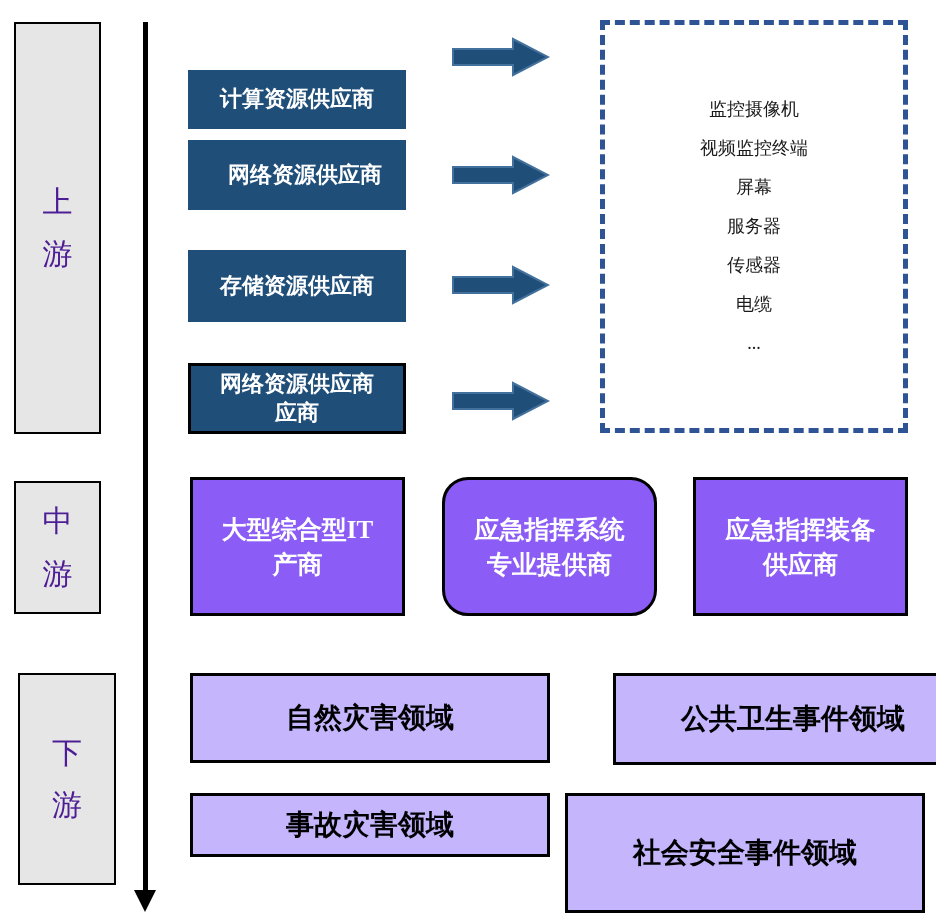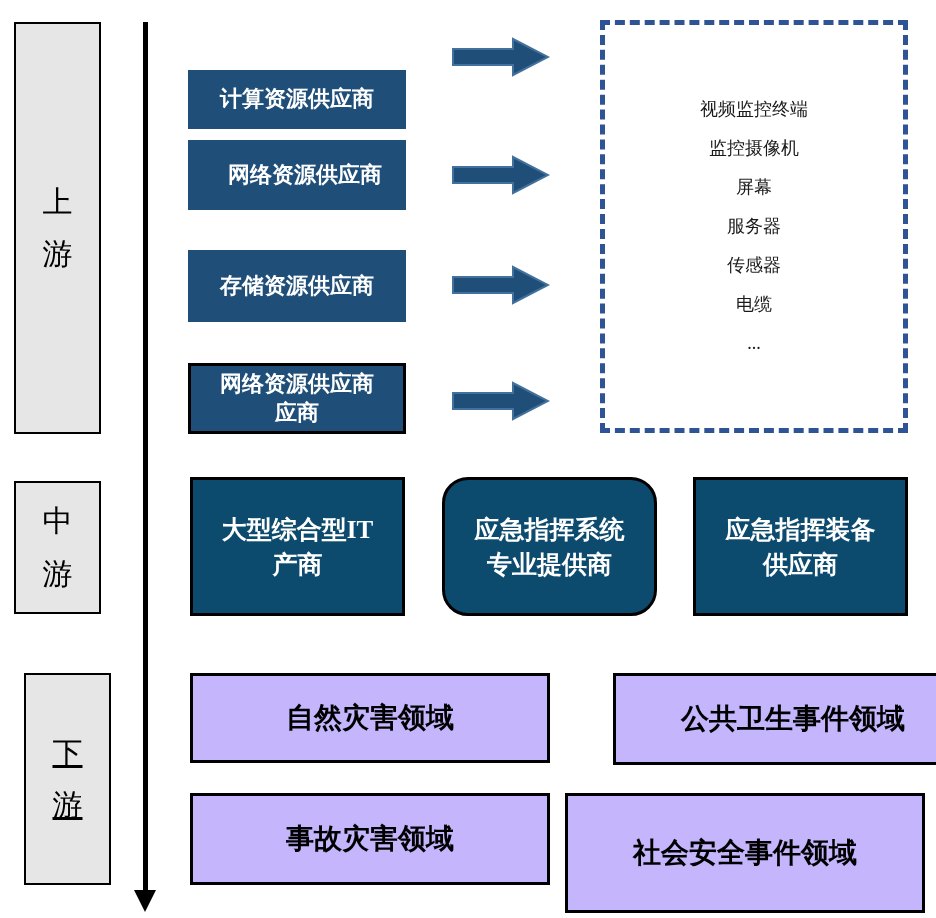--- a/index.html
+++ b/index.html
@@ -10,21 +10,21 @@
     position: relative;
     overflow: hidden;
   }
   .abs { position: absolute; box-sizing: border-box; }
 
   
   .stage {
     background: #E7E6E6;
     border: 2px solid #000000;
     display: flex; align-items: center; justify-content: center;
-    color: #000000;
+    color: #4c1d95;
     font-size: 30px;
   }
   .stage-label {
     width: 1.25em;
     text-align: center;
     word-break: break-all;
     line-height: 1.75;
   }
 
   
@@ -60,21 +60,21 @@
     display: flex; flex-direction: column;
     align-items: center; justify-content: center;
     color: #1a1a1a;
     font-size: 18px;
   }
   .products .item { line-height: 39px; }
 
   
   .mid {
     top: 477px; height: 139px; width: 215px;
-    background: #0c4a6e;
+    background: #8b5cf6;
     border: 3px solid #000000;
     color: #ffffff;
     font-weight: bold;
     font-size: 25px;
     display: flex; align-items: center; justify-content: center;
     text-align: center;
     line-height: 1.4;
     white-space: pre-line;
   }
 
@@ -92,21 +92,21 @@
 </style>
 </head>
 <body>
 
 <div class="abs stage" style="left:14px; top:22px; width:87px; height:412px;">
   <div class="stage-label">上游</div>
 </div>
 <div class="abs stage" style="left:14px; top:481px; width:87px; height:133px;">
   <div class="stage-label">中游</div>
 </div>
-<div class="abs stage" style="left:24px; top:673px; width:87px; height:212px;text-decoration:underline;">
+<div class="abs stage" style="left:18px; top:673px; width:98px; height:212px;">
   <div class="stage-label">下游</div>
 </div>
 
 <div class="abs axis-line" style="left:143px; top:22px; width:5px; height:869px;"></div>
 <div class="abs axis-head" style="left:134px; top:890px;"></div>
 
 <div class="abs sup" style="top:22px; height:59px;margin-top:48px;">
   <span>计算资源供应商</span>
 </div>
 <div class="abs sup" style="top:140px; height:70px;padding-left:16px;">
@@ -135,22 +135,22 @@
       <polygon points="1,12 61,12 61,2 96,20 61,38 61,28 1,28" fill="#1F4E79" stroke="#41719C" stroke-width="2"></polygon>
     </svg>
 </div>
 <div class="abs arrow" style="top:381px;">
   <svg width="98" height="40" viewBox="0 0 98 40">
       <polygon points="1,12 61,12 61,2 96,20 61,38 61,28 1,28" fill="#1F4E79" stroke="#41719C" stroke-width="2"></polygon>
     </svg>
 </div>
 
 <div class="abs products" style="left:600px; top:20px; width:308px; height:413px;">
+  <div class="item">监控摄像机</div>
   <div class="item">视频监控终端</div>
-  <div class="item">监控摄像机</div>
   <div class="item">屏幕</div>
   <div class="item">服务器</div>
   <div class="item">传感器</div>
   <div class="item">电缆</div>
   <div class="item">...</div>
 </div>
 
 <div class="abs mid" style="left:190px;">
   <span>大型综合型IT
 产商</span>
@@ -163,18 +163,18 @@
   <span>应急指挥装备
 供应商</span>
 </div>
 
 <div class="abs down" style="left:190px; top:673px; height:90px;">
   <span>自然灾害领域</span>
 </div>
 <div class="abs down" style="left:565px; top:673px; height:92px;margin-left:48px;">
   <span>公共卫生事件领域</span>
 </div>
-<div class="abs down" style="left:190px; top:793px; height:92px;">
+<div class="abs down" style="left:190px; top:793px; height:64px;">
   <span>事故灾害领域</span>
 </div>
 <div class="abs down" style="left:565px; top:793px; height:120px;">
   <span>社会安全事件领域</span>
 </div>
 
 </body></html>

